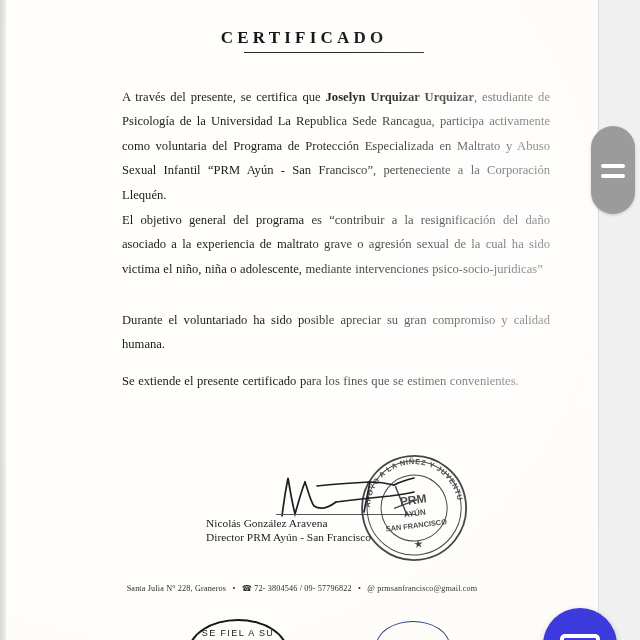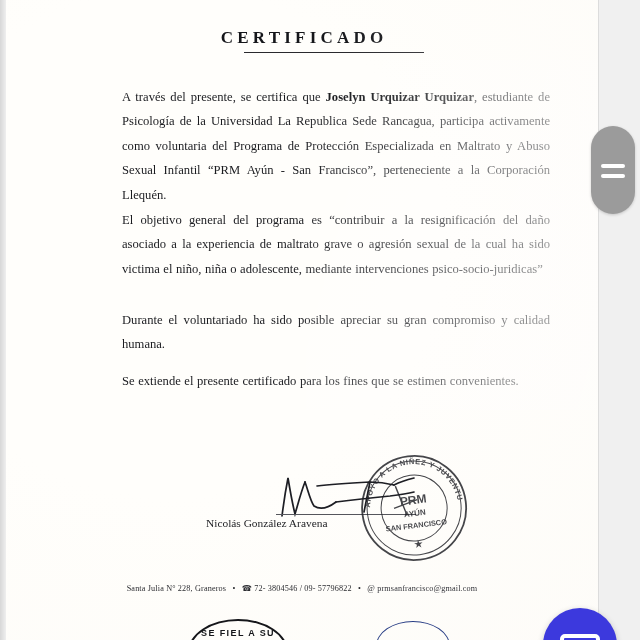--- a/index.html
+++ b/index.html
@@ -177,21 +177,21 @@
     width: 72px;
     height: 48px;
     border-width: 1.6px;
   }
   .logo-text {
     position: absolute;
     left: 0; right: 0;
     top: 9px;
     text-align: center;
     font-size: 9px;
-    font-weight: bold;
+    font-weight: normal;
     letter-spacing: 1.4px;
     color: #15161a;
     font-family: "Liberation Sans", sans-serif;
   }
   #logo-mid .logo-text {
     top: 22px;
     color: #2a3f86;
     font-size: 12px;
     letter-spacing: 0.8px;
   }
@@ -272,20 +272,21 @@
         <path d="M43 16 C58 14, 76 13, 96 12 C104 12, 112 13, 120 15"></path>
         <path d="M96 12 C94 22, 92 32, 90 42"></path>
         <path d="M62 32 C78 30, 96 28, 116 26 C124 25, 132 24, 140 22"></path>
         <path d="M120 15 C126 12, 132 10, 140 8"></path>
       </g>
     </svg>
 
     <div id="sig-rule"></div>
     <div id="sig-block">
       <div>Nicolás González Aravena</div>
+      <div>Director PRM Ayún - San Francisco</div>
     </div>
 
     <svg id="stamp" viewBox="0 0 112 118">
       <defs>
         <path id="stamp-arc" d="M 12 60 A 44 44 0 1 1 100 60"></path>
       </defs>
       <circle cx="56" cy="60" r="52" fill="none" stroke="#1d1e24" stroke-width="1.8"></circle>
       <circle cx="56" cy="60" r="47" fill="none" stroke="#1d1e24" stroke-width="1"></circle>
       <circle cx="56" cy="60" r="33" fill="none" stroke="#1d1e24" stroke-width="1"></circle>
       <text font-family="Liberation Sans, sans-serif" font-size="7.4" font-weight="bold" fill="#1d1e24" letter-spacing="0.7">

